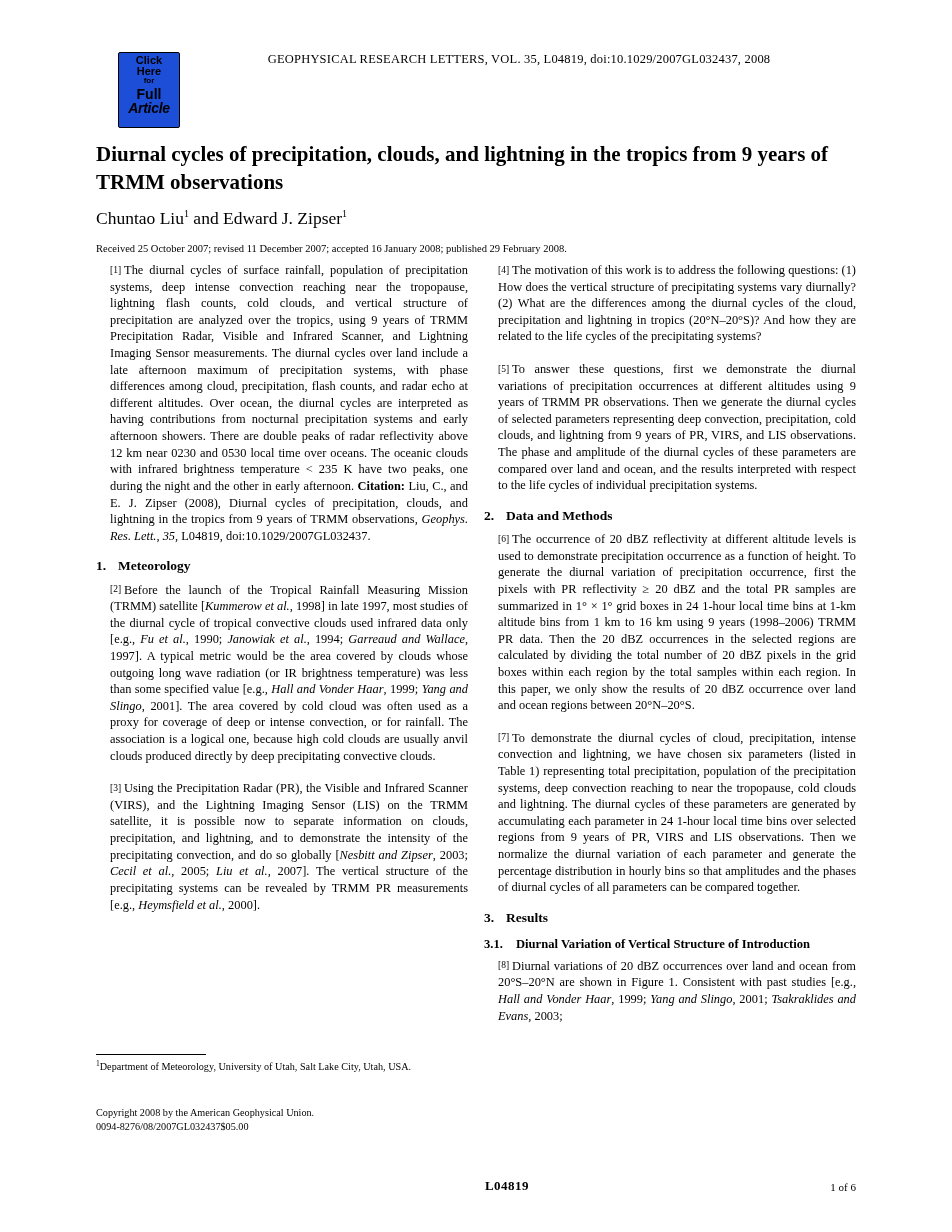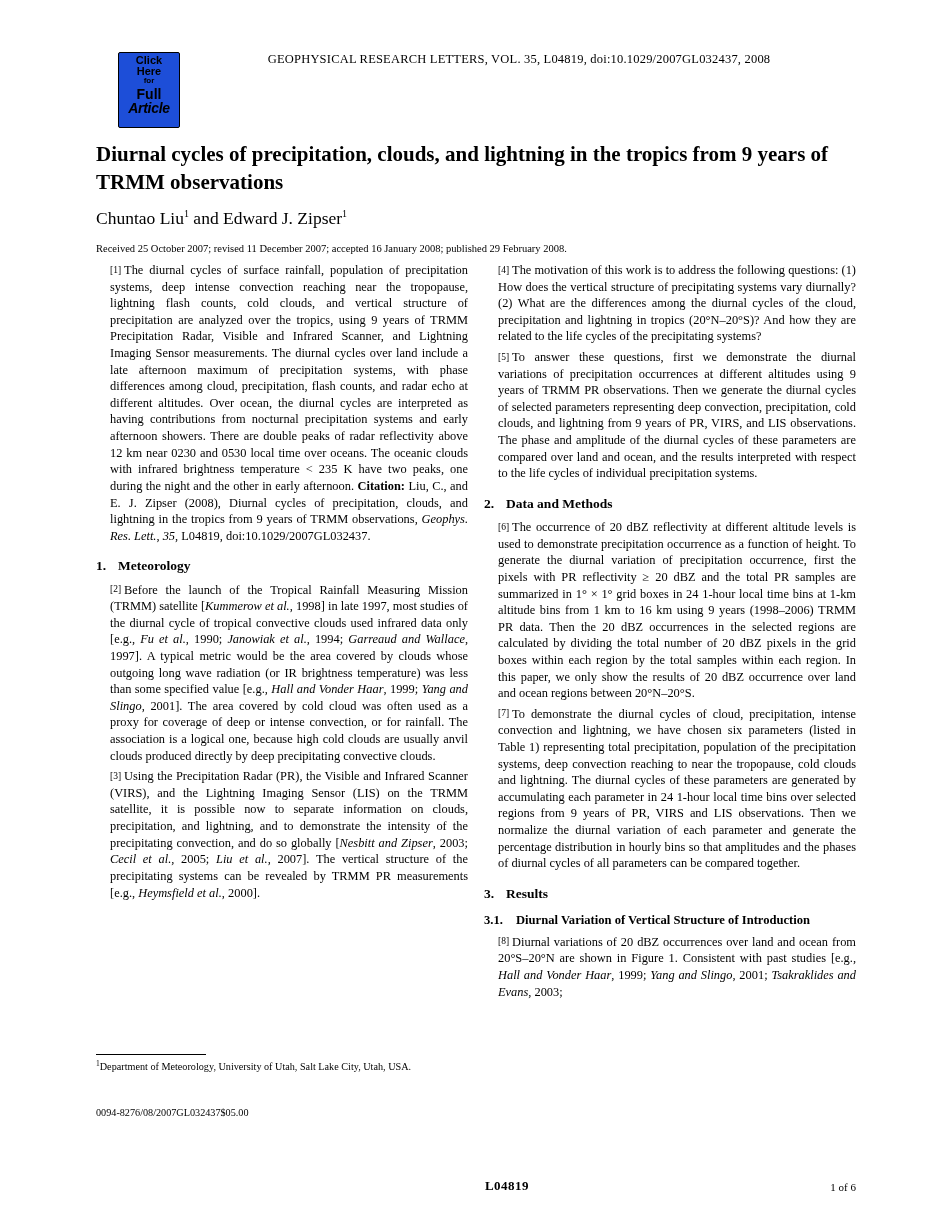--- a/index.html
+++ b/index.html
@@ -94,21 +94,21 @@
     -webkit-hyphens: auto;
     hyphens: auto;
   }
   .col.left { left: 96px; }
   .col.right { left: 484px; }
 
   p.para {
     margin: 0 0 0 0;
     text-indent: 0;
   }
-  p.para + p.para { margin-top: 4px; }
+  p.para + p.para { margin-top: 16px; }
 
   .pnum {
     font-size: 9.5px;
     vertical-align: 1.5px;
     margin-right: 3px;
   }
   .indent-first { padding-left: 14px; text-indent: -14px; }
 
   i, .it { font-style: italic; }
   .b { font-weight: bold; }
@@ -253,19 +253,20 @@
     </p>
   </div>
 
   <div class="footnote-rule"></div>
 
   <div class="footnote">
     <sup>1</sup><span>Department of Meteorology, University of Utah, Salt Lake City, Utah, USA.</span>
   </div>
 
   <div class="copyright">
+    <div>Copyright 2008 by the American Geophysical Union.</div>
     <div>0094-8276/08/2007GL032437$05.00</div>
   </div>
 
   <div class="folio">L04819</div>
   <div class="pagecount">1 of 6</div>
 
 </div>
 
 </body></html>

